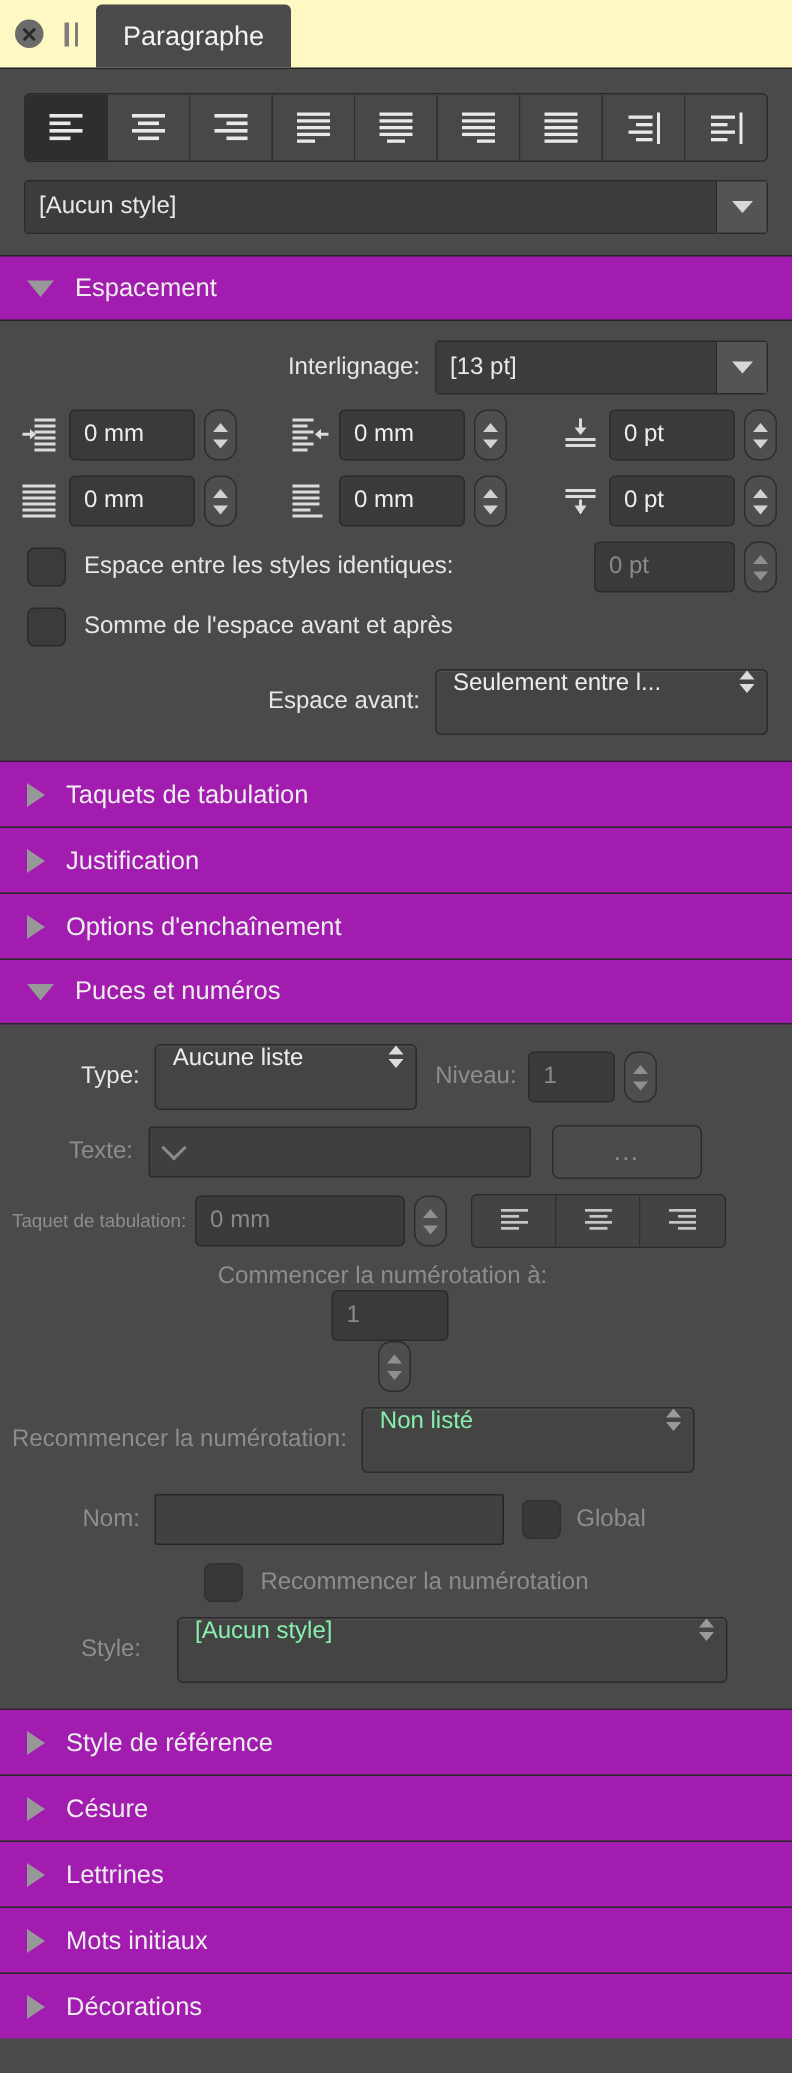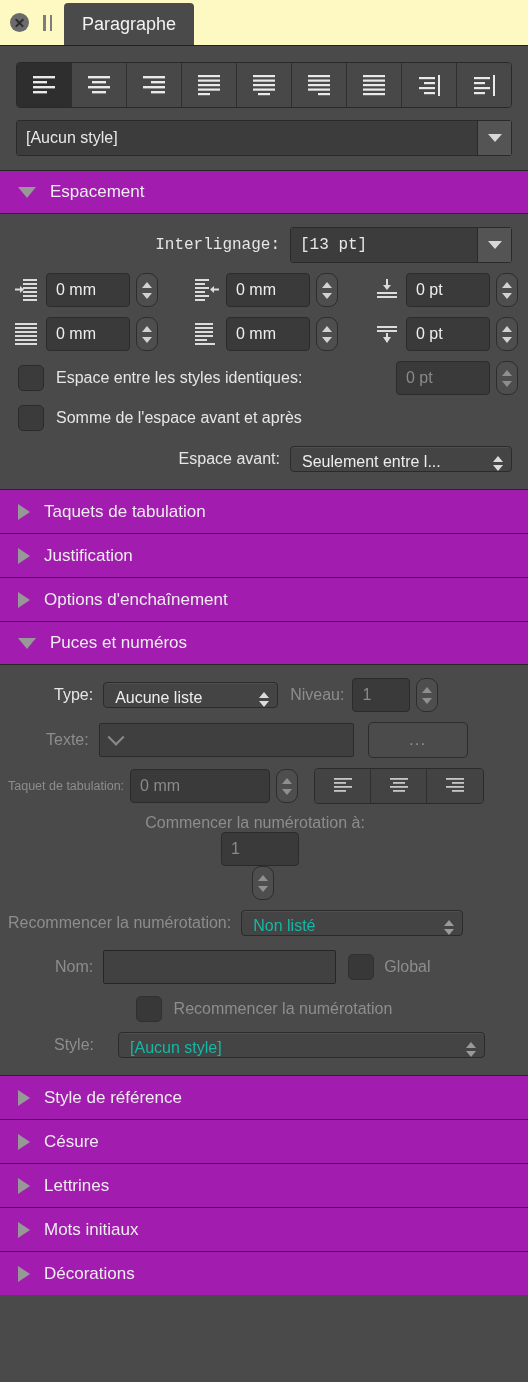--- a/index.html
+++ b/index.html
@@ -172,28 +172,28 @@
     border-top: 6px solid #d2d2d2;
   }
   .stepper.dim .up { border-bottom-color: #8f8f8f; }
   .stepper.dim .dn { border-top-color: #8f8f8f; }
 
   
   .popup {
     border: 1px solid #2b2b2b;
     border-radius: 4px;
     background: #444;
-    height: 26px;
-    display: flex; align-items: flex-end;
+    height: 44px;
+    display: flex; align-items: flex-start;
     padding: 0 8px 0 11px;
     color: #ededed;
     font-size: 16px;
     box-shadow: 0 1px 0 rgba(255,255,255,0.06) inset;
   }
-  .popup.dim { color: #14b8a6; }
+  .popup.dim { color: #86efac; }
   .popup .txt { flex: 1; white-space: nowrap; overflow: hidden; }
   .popup .chev { display: flex; flex-direction: column; gap: 3px; margin-left: 10px; }
   .popup .chev .u {
     width: 0; height: 0;
     border-left: 5px solid transparent; border-right: 5px solid transparent;
     border-bottom: 6px solid #dcdcdc;
   }
   .popup .chev .d {
     width: 0; height: 0;
     border-left: 5px solid transparent; border-right: 5px solid transparent;
@@ -418,21 +418,21 @@
     </div>
   </div>
 
   <div class="sect-head">
     <div class="tw-down"></div>
     <div class="label">Espacement</div>
   </div>
 
   <div class="sect-body">
 
-    <div class="row" style="justify-content:flex-end; font-family:Liberation Mono, monospace;">
+    <div class="row" style="justify-content:flex-end; ">
       <span class="lbl" style="margin-right:10px;">Interlignage:</span>
       <div class="combo" style="width:222px;">
         <div class="val">[13 pt]</div>
         <div class="arrowbox">
           <div class="tri-down"></div>
         </div>
       </div>
     </div>
 
     <div class="row" style="gap:0; padding-left:14px; padding-right:10px; justify-content:space-between;">

